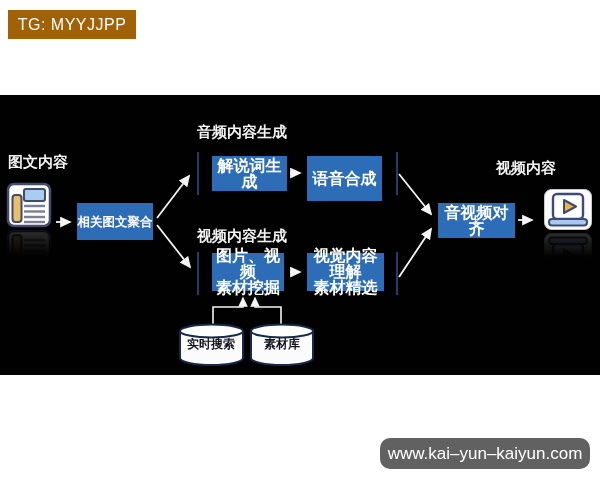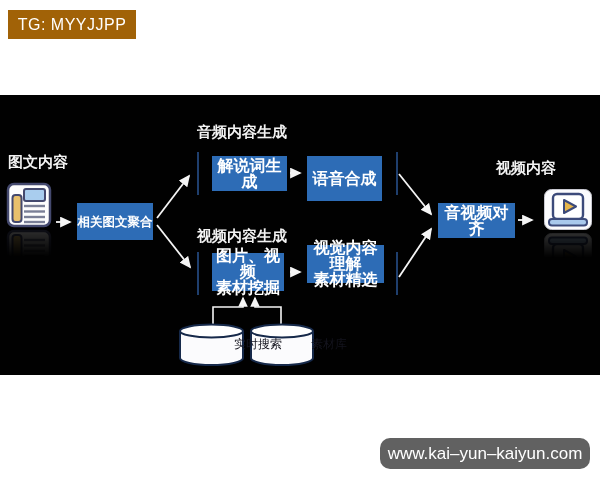--- a/index.html
+++ b/index.html
@@ -24,35 +24,35 @@
   .lbl-video   { left:197px; top:125px;margin-top:7px; }
   .lbl-output  { left:490px; top:64px; width:72px; text-align:center; }
 
   .node { position:absolute; background:#2d6cb6; color:#ffffff; font-weight:bold; font-size:16px;
     display:flex; flex-direction:column; align-items:center; justify-content:center;
     text-align:center; line-height:16px; }
   .n-aggregate { left:77px;  top:108px; width:76px; height:37px; font-size:12.5px; }
   .n-narration { left:212px; top:61px;  width:75px; height:35px; }
   .n-tts       { left:307px; top:61px;  width:75px; height:45px; }
   .n-mining    { left:212px; top:158px; width:72px; height:38px; }
-  .n-underst   { left:307px; top:150px; width:77px; height:38px; }
+  .n-underst   { left:307px; top:158px; width:77px; height:38px; }
   .n-align     { left:438px; top:108px; width:77px; height:35px;font-family:Liberation Serif, serif; }
 
   .icon-wrap { position:absolute; }
   .np-icon { left:6px; top:87px; width:46px; height:46px; }
   .lp-icon { left:543px; top:93px; width:50px; height:43px; }
   .reflect { position:absolute; opacity:.40; transform:scaleY(-1);
     -webkit-mask-image:linear-gradient(to bottom, transparent 40%, rgba(0,0,0,.85) 100%);
     mask-image:linear-gradient(to bottom, transparent 40%, rgba(0,0,0,.85) 100%);
     filter:brightness(.55); }
   .np-ref { left:6px; top:134px; width:46px; height:46px; }
   .lp-ref { left:543px; top:137px; width:50px; height:43px; }
 
-  .cyl-label { position:absolute; color:#14141e; font-weight:normal; font-size:12px;
-    width:64px; text-align:center;margin-left:47px; }
+  .cyl-label { position:absolute; color:#14141e; font-weight:bold; font-size:12px;
+    width:64px; text-align:center; }
   .cyl1-label { left:179px; top:241px; }
   .cyl2-label { left:250px; top:241px; }
 </style>
 </head>
 <body>
 
 <div class="canvas">
 
   <div class="tg-badge">
     <span>TG: MYYJJPP</span>

